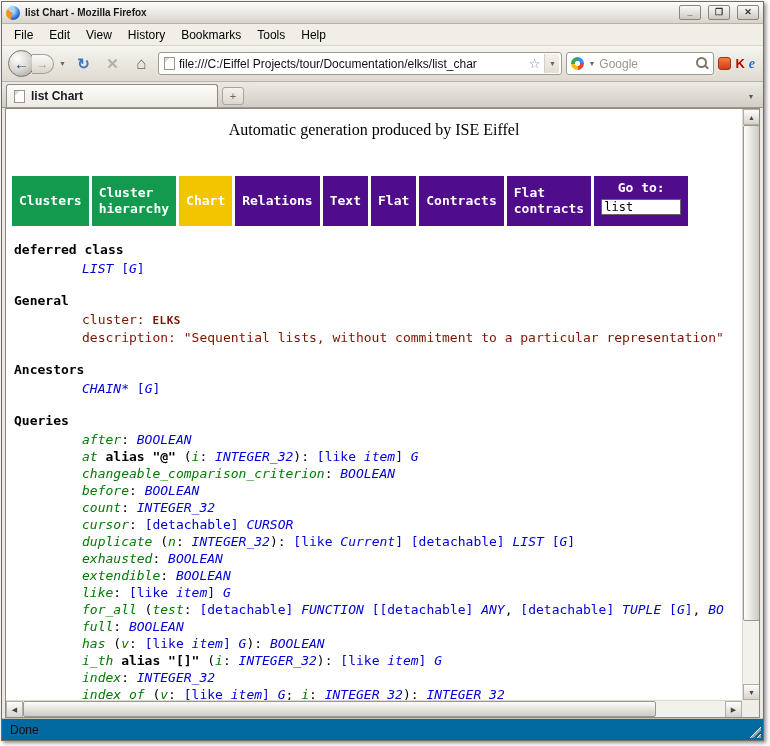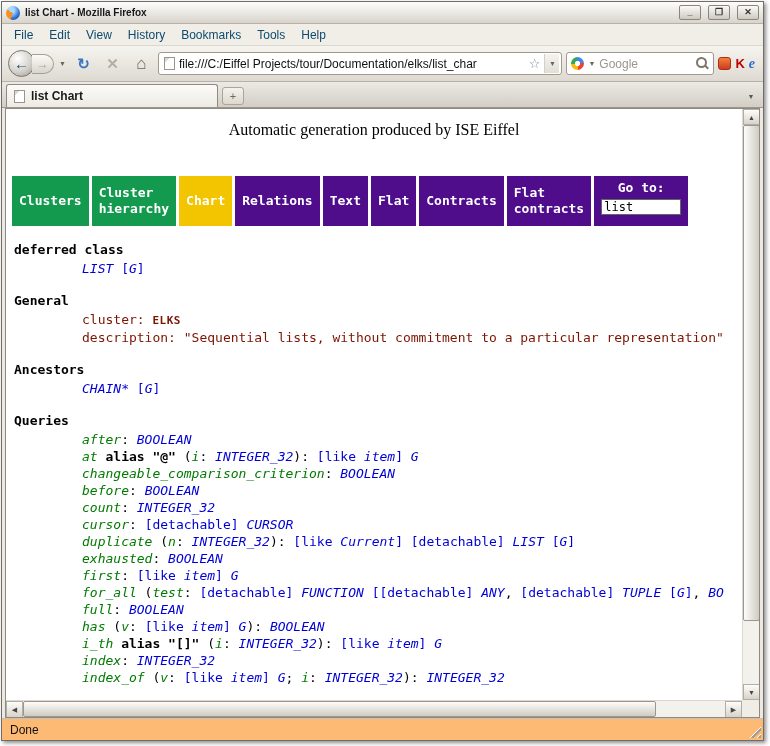--- a/index.html
+++ b/index.html
@@ -26,21 +26,21 @@
     flex:0 0 14px; }
   .win-title{ flex:1; font-size:10px; font-weight:bold; color:#181818;
     white-space:nowrap; overflow:hidden; }
   .winbtn{ width:22px; height:15px; margin-left:2px; border:1px solid #8a867e;
     border-radius:2px; background:linear-gradient(#fafafa,#cfcabf);
     font-size:9px; line-height:13px; text-align:center; color:#333; font-weight:bold; }
 
   
   .menubar{ height:22px; flex:0 0 22px; display:flex; align-items:center; gap:2px;
     padding:0 5px; background:#f1eee8; border-bottom:1px solid #dcd8d0; font-size:12px; }
-  .menu-item{ padding:2px 7px; color:#0c4a6e; }
+  .menu-item{ padding:2px 7px; color:#000000; }
 
   
   .navbar{ height:36px; flex:0 0 36px; display:flex; align-items:center; gap:4px;
     padding:0 6px; background:linear-gradient(#f6f4ef,#dedad2);
     border-bottom:1px solid var(--chrome-border); }
   .back-btn{ width:27px; height:27px; border-radius:50%; border:1px solid #7b766d;
     background:radial-gradient(circle at 35% 30%, #ffffff, #d4d2cd 55%, #9a9791);
     display:flex; align-items:center; justify-content:center;
     font-size:15px; font-weight:bold; color:#2c4a68; flex:0 0 27px; }
   .fwd-btn{ width:22px; height:20px; margin-left:-7px; border:1px solid #a59f94; border-left:none;
@@ -144,21 +144,21 @@
   .vthumb{ position:absolute; left:0; top:16px; width:17px; height:84%;
     background:linear-gradient(90deg,#fdfdfc,#cfcbc2); border:1px solid #9c978e; border-radius:2px; }
   .hscroll .sb-btn{ position:absolute; top:0; height:17px; width:17px; }
   .hscroll .sb-left{ left:0; } .hscroll .sb-right{ right:0; }
   .hthumb{ position:absolute; left:17px; top:0; height:16px; width:86%;
     background:linear-gradient(#fdfdfc,#cfcbc2); border:1px solid #9c978e; border-radius:2px; }
   .sb-corner{ position:absolute; right:0; bottom:0; width:17px; height:17px; background:#f0ede7; }
 
   
   .statusbar{ height:22px; flex:0 0 22px; position:relative; display:flex; align-items:center;
-    padding:0 8px; background:#fdba74; border-top:1px solid #c6c1b8; font-size:12px; color:#111; }
+    padding:0 8px; background:#0369a1; border-top:1px solid #c6c1b8; font-size:12px; color:#111; }
   .grip{ position:absolute; right:2px; bottom:2px; width:13px; height:13px;
     background:repeating-linear-gradient(135deg,#ffffff 0 1px,#a39e94 1px 3px,rgba(0,0,0,0) 3px 5px);
     clip-path:polygon(100% 0,100% 100%,0 100%); }
 </style>
 </head>
 <body>
 
 <div class="window">
 
   <div class="titlebar">
@@ -239,21 +239,22 @@
           <div class="code-line"><span class="seg-type">CHAIN*</span><span class="seg-plain"> </span><span class="seg-typep">[</span><span class="seg-type">G</span><span class="seg-typep">]</span></div>
           <div class="sec-heading">Queries</div>
           <div class="code-line"><span class="seg-feat">after</span><span class="seg-plain">: </span><span class="seg-type">BOOLEAN</span></div>
           <div class="code-line"><span class="seg-feat">at</span><span class="seg-plain"> </span><span class="seg-kw">alias "@"</span><span class="seg-plain"> (</span><span class="seg-feat">i</span><span class="seg-plain">: </span><span class="seg-type">INTEGER_32</span><span class="seg-plain">): </span><span class="seg-typep">[like </span><span class="seg-type">item</span><span class="seg-typep">] </span><span class="seg-type">G</span></div>
           <div class="code-line"><span class="seg-feat">changeable_comparison_criterion</span><span class="seg-plain">: </span><span class="seg-type">BOOLEAN</span></div>
           <div class="code-line"><span class="seg-feat">before</span><span class="seg-plain">: </span><span class="seg-type">BOOLEAN</span></div>
           <div class="code-line"><span class="seg-feat">count</span><span class="seg-plain">: </span><span class="seg-type">INTEGER_32</span></div>
           <div class="code-line"><span class="seg-feat">cursor</span><span class="seg-plain">: </span><span class="seg-typep">[detachable] </span><span class="seg-type">CURSOR</span></div>
           <div class="code-line"><span class="seg-feat">duplicate</span><span class="seg-plain"> (</span><span class="seg-feat">n</span><span class="seg-plain">: </span><span class="seg-type">INTEGER_32</span><span class="seg-plain">): </span><span class="seg-typep">[like </span><span class="seg-type">Current</span><span class="seg-typep">] </span><span class="seg-typep">[detachable] </span><span class="seg-type">LIST</span><span class="seg-plain"> </span><span class="seg-typep">[</span><span class="seg-type">G</span><span class="seg-typep">]</span></div>
           <div class="code-line"><span class="seg-feat">exhausted</span><span class="seg-plain">: </span><span class="seg-type">BOOLEAN</span></div>
-          <div class="code-line"><span class="seg-feat">first</span><span class="seg-plain">: </span><span class="seg-typep">[like </span><span class="seg-type">item</span><span class="seg-typep">] </span><span class="seg-type">G</span></div>
+          <div class="code-line"><span class="seg-feat">extendible</span><span class="seg-plain">: </span><span class="seg-type">BOOLEAN</span></div>
+          <div class="code-line"><span class="seg-feat">like</span><span class="seg-plain">: </span><span class="seg-typep">[like </span><span class="seg-type">item</span><span class="seg-typep">] </span><span class="seg-type">G</span></div>
           <div class="code-line"><span class="seg-feat">for_all</span><span class="seg-plain"> (</span><span class="seg-feat">test</span><span class="seg-plain">: </span><span class="seg-typep">[detachable] </span><span class="seg-type">FUNCTION</span><span class="seg-plain"> </span><span class="seg-typep">[[detachable] </span><span class="seg-type">ANY</span><span class="seg-plain">, </span><span class="seg-typep">[detachable] </span><span class="seg-type">TUPLE</span><span class="seg-plain"> </span><span class="seg-typep">[</span><span class="seg-type">G</span><span class="seg-typep">]</span><span class="seg-plain">, </span><span class="seg-type">BO</span></div>
           <div class="code-line"><span class="seg-feat">full</span><span class="seg-plain">: </span><span class="seg-type">BOOLEAN</span></div>
           <div class="code-line"><span class="seg-feat">has</span><span class="seg-plain"> (</span><span class="seg-feat">v</span><span class="seg-plain">: </span><span class="seg-typep">[like </span><span class="seg-type">item</span><span class="seg-typep">] </span><span class="seg-type">G</span><span class="seg-plain">): </span><span class="seg-type">BOOLEAN</span></div>
           <div class="code-line"><span class="seg-feat">i_th</span><span class="seg-plain"> </span><span class="seg-kw">alias "[]"</span><span class="seg-plain"> (</span><span class="seg-feat">i</span><span class="seg-plain">: </span><span class="seg-type">INTEGER_32</span><span class="seg-plain">): </span><span class="seg-typep">[like </span><span class="seg-type">item</span><span class="seg-typep">] </span><span class="seg-type">G</span></div>
           <div class="code-line"><span class="seg-feat">index</span><span class="seg-plain">: </span><span class="seg-type">INTEGER_32</span></div>
           <div class="code-line"><span class="seg-feat">index_of</span><span class="seg-plain"> (</span><span class="seg-feat">v</span><span class="seg-plain">: </span><span class="seg-typep">[like </span><span class="seg-type">item</span><span class="seg-typep">] </span><span class="seg-type">G</span><span class="seg-plain">; </span><span class="seg-feat">i</span><span class="seg-plain">: </span><span class="seg-type">INTEGER_32</span><span class="seg-plain">): </span><span class="seg-type">INTEGER_32</span></div>
         </div>
     </div>
 
     <div class="vscroll">

